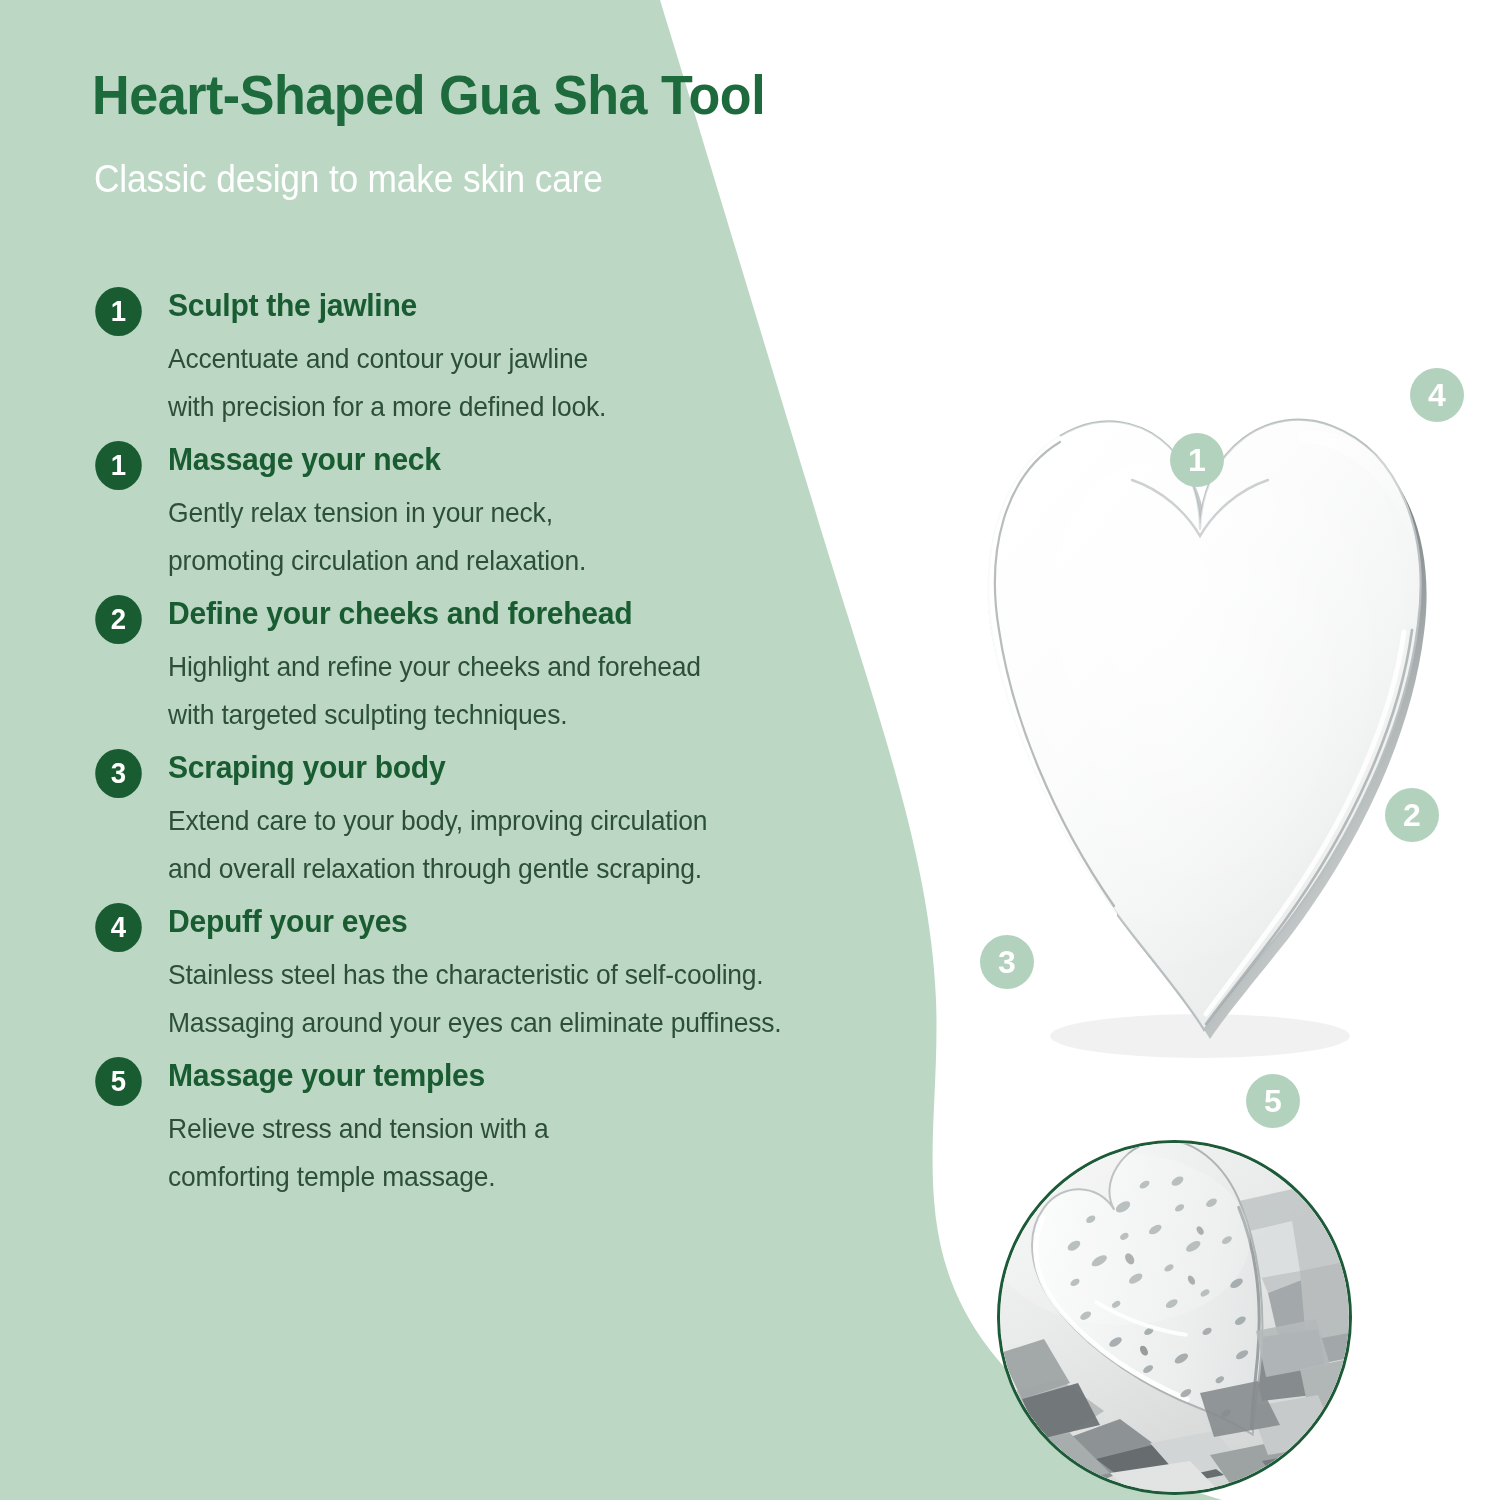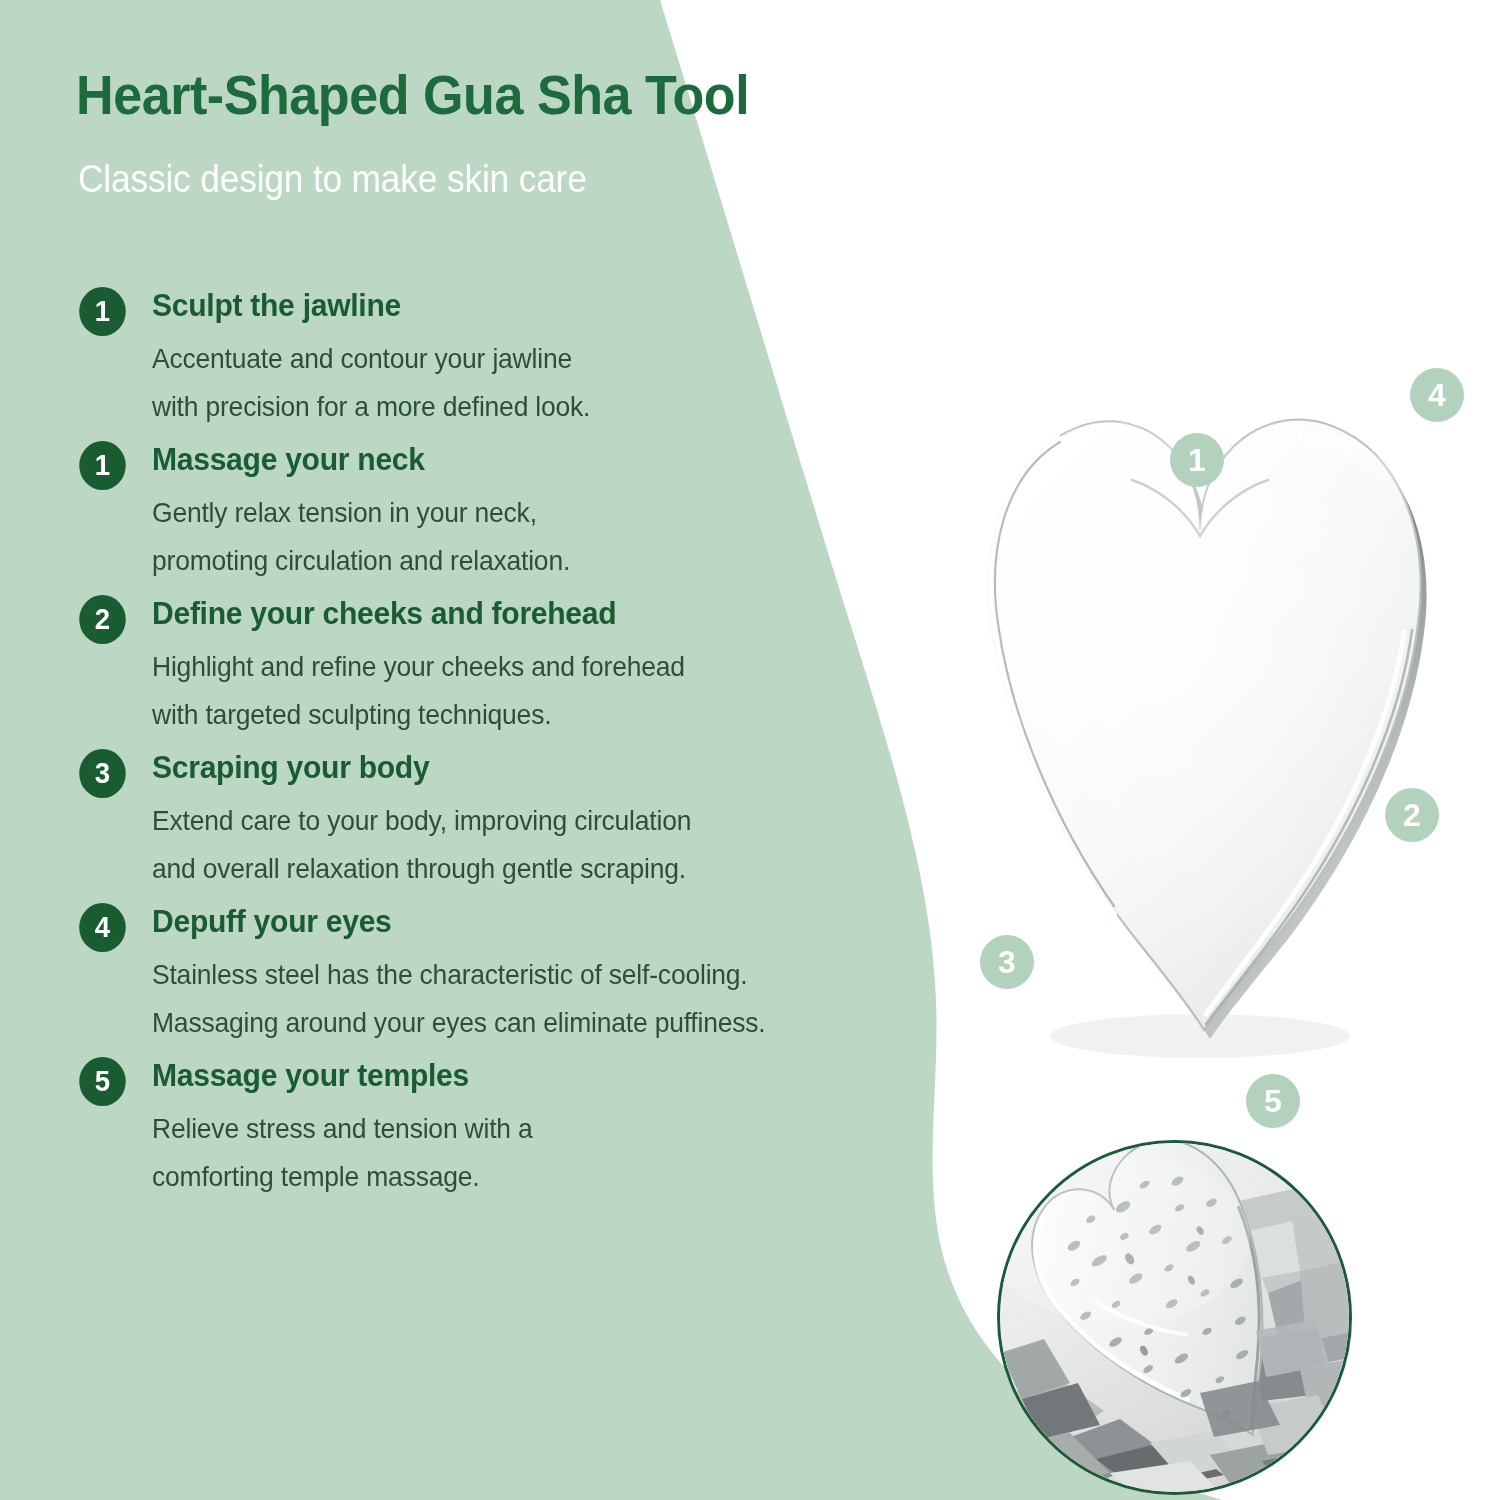--- a/index.html
+++ b/index.html
@@ -25,21 +25,21 @@
     inset: 0;
     width: 1499px;
     height: 1500px;
     z-index: 0;
     pointer-events: none;
   }
 
   
   .text-col {
     position: absolute;
-    left: 0;
+    left: 16px;
     top: 0;
     width: 960px;
     height: 1340px;
     z-index: 3;
   }
 
   .page-title {
     position: absolute;
     left: 76px;
     top: 62px;

